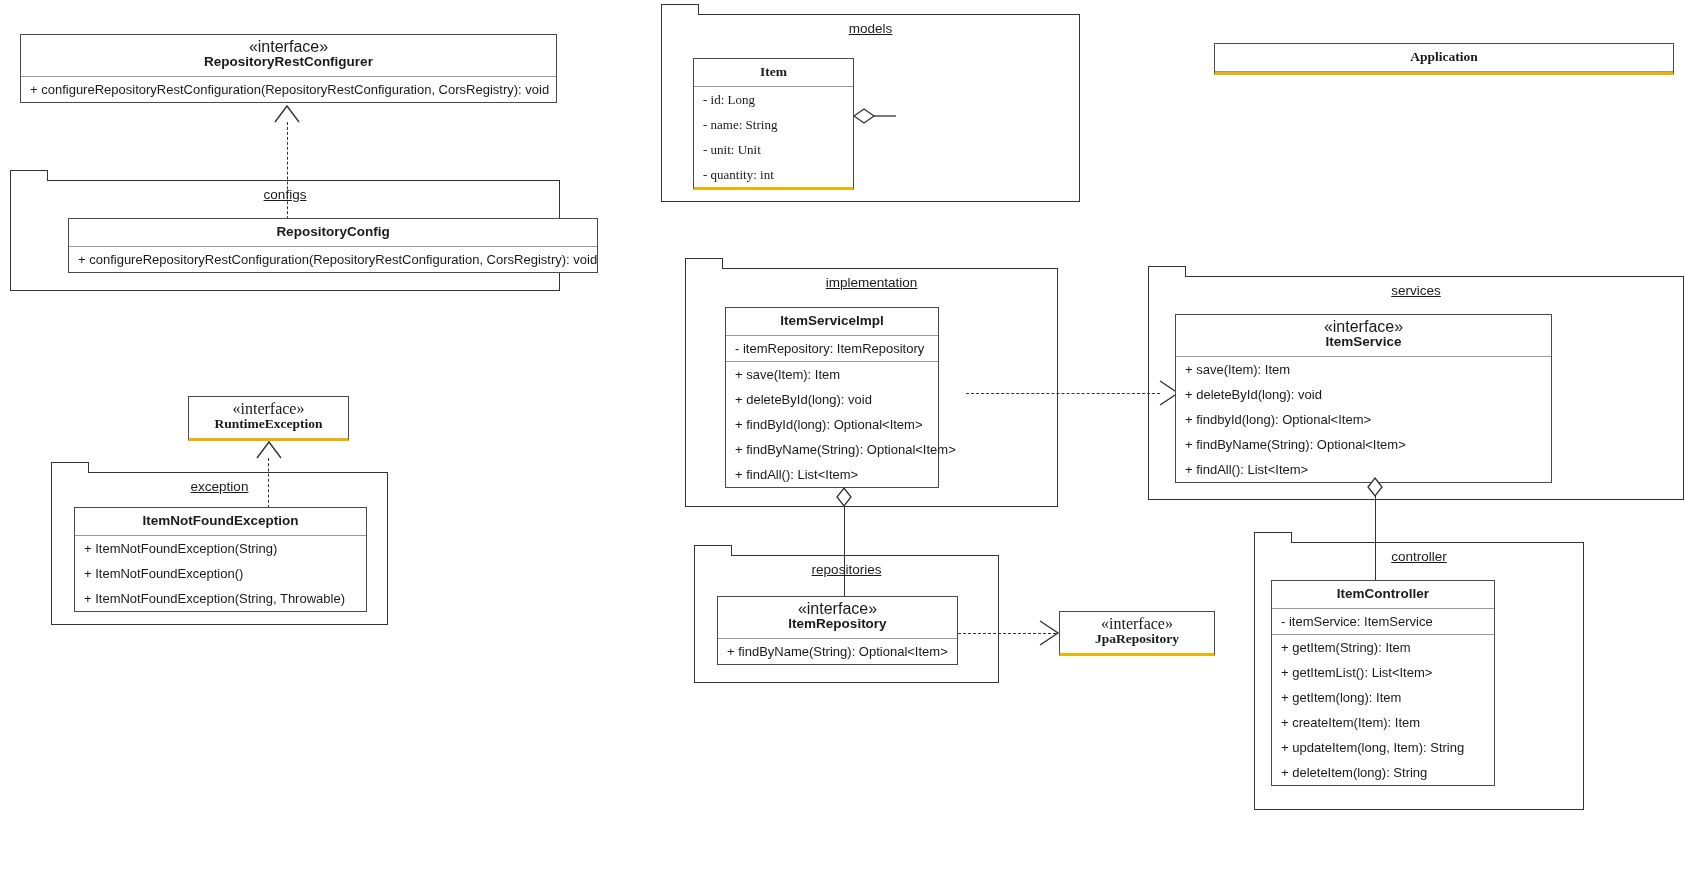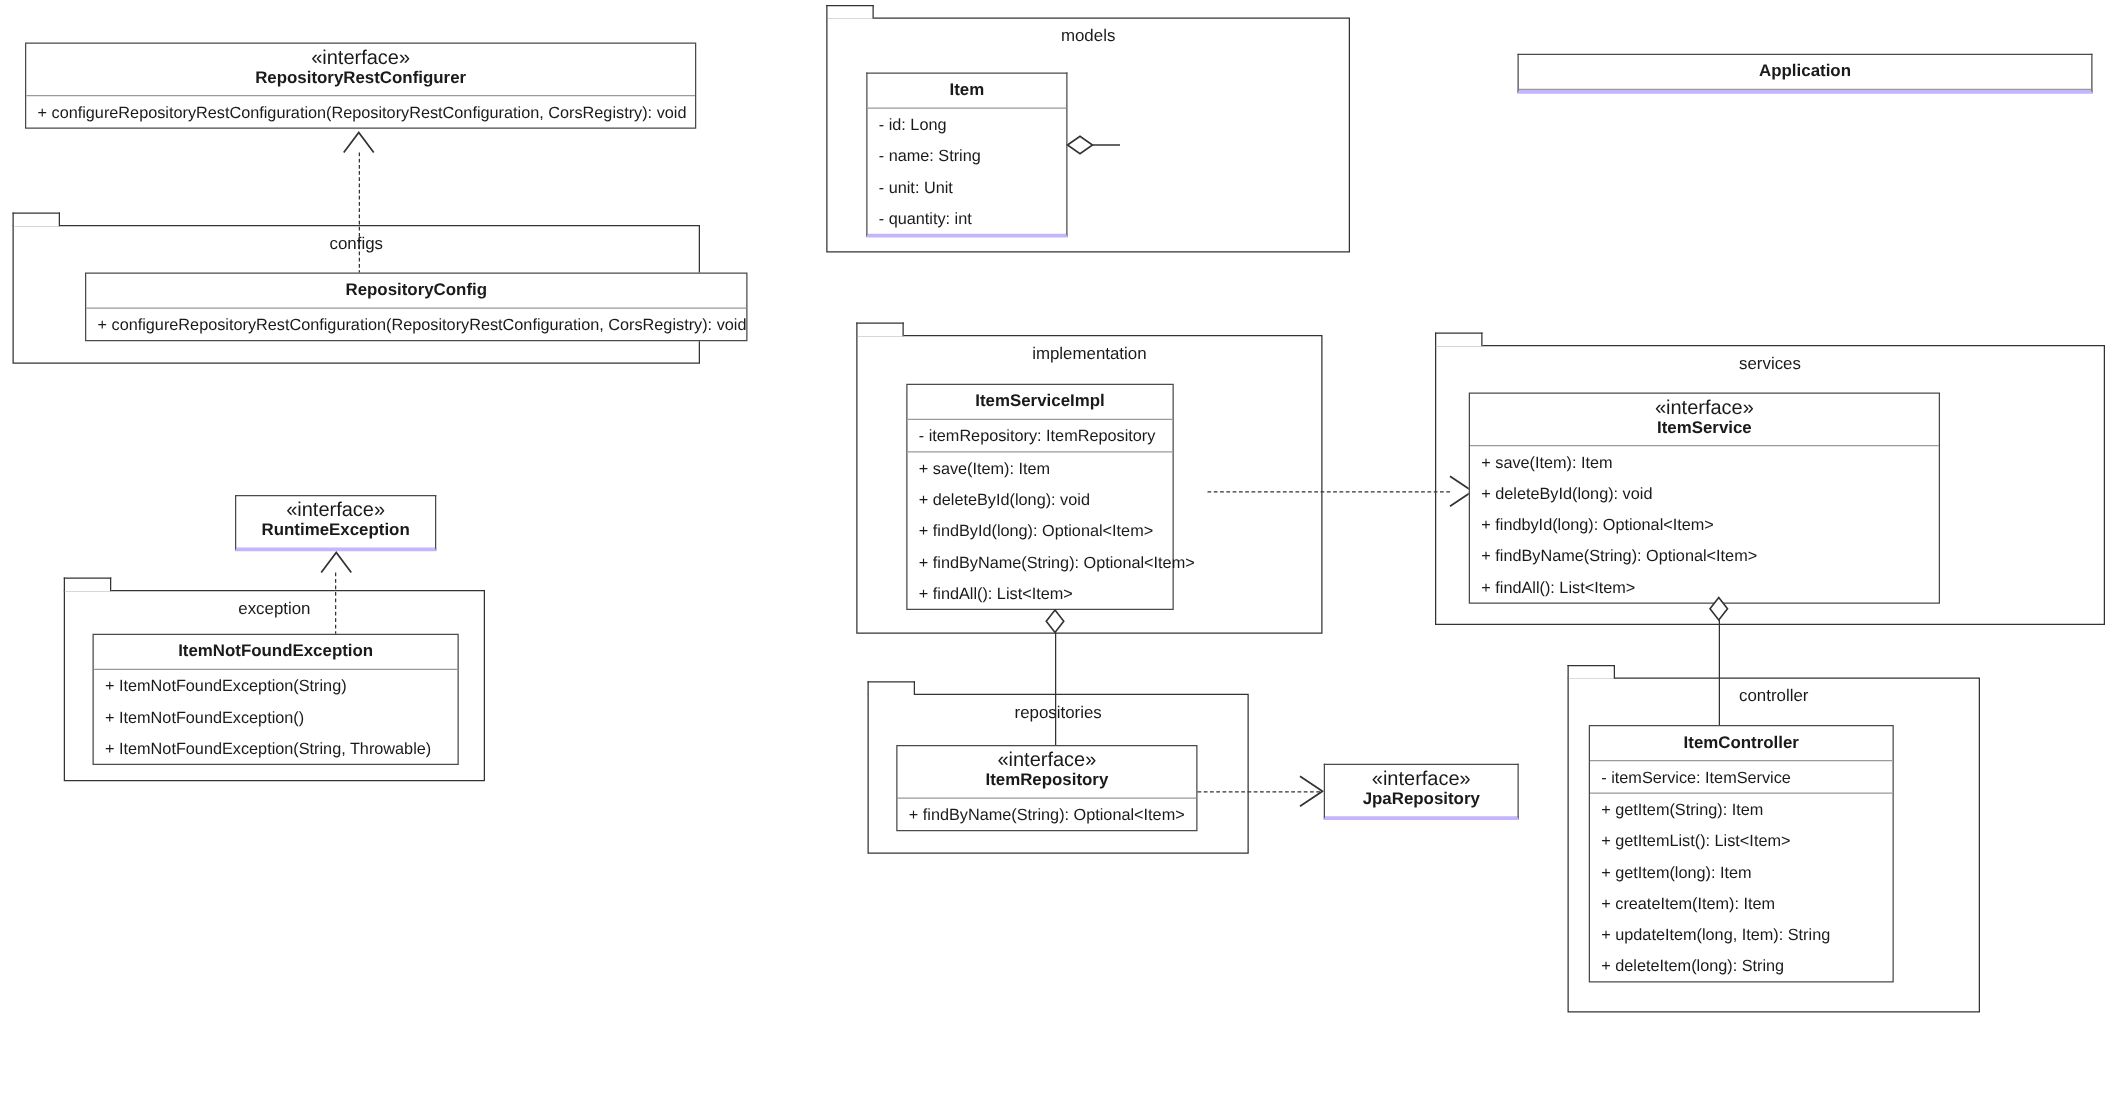--- a/index.html
+++ b/index.html
@@ -37,30 +37,31 @@
   }
   .pkg-title {
     position: absolute;
     top: 6px;
     left: 0;
     right: 0;
     text-align: center;
     font-size: 13.5px;
     color: #1a1a1a;
     white-space: nowrap;
+    text-decoration: underline;
   }
 
   
   .cls {
     position: absolute;
     box-sizing: border-box;
     border: 1.3px solid #4a4a4a;
     background: #ffffff;
   }
-  .cls.thickbot { border-bottom: 3px solid #c4b5fd; }
+  .cls.thickbot { border-bottom: 3px solid #eab308; font-family: Liberation Serif, serif; }
 
   .cls-header {
     box-sizing: border-box;
     padding: 5px 8px 6px 8px;
     border-bottom: 1.3px solid #9a9a9a;
     text-align: center;
   }
   .cls-stereo {
     font-size: 16px;
     line-height: 14px;
@@ -290,21 +291,21 @@
       <div class="cls-stereo">«interface»</div>
       <div class="cls-name">JpaRepository</div>
     </div>
   </div>
 
   <div class="pkg" style="left:1254px; top:542px; width:330px; height:268px;">
     <div class="pkg-tab"></div>
     <div class="pkg-title">controller</div>
   </div>
 
-  <div class="cls" style="left:1271px; top:580px; width:244px;">
+  <div class="cls" style="left:1271px; top:580px; width:224px;">
     <div class="cls-header">
       <div class="cls-name">ItemController</div>
     </div>
     <div class="cls-section">
       <div class="cls-row">- itemService: ItemService</div>
     </div>
     <div class="cls-section last">
       <div class="cls-row">+ getItem(String): Item</div>
       <div class="cls-row">+ getItemList(): List&lt;Item&gt;</div>
       <div class="cls-row">+ getItem(long): Item</div>

